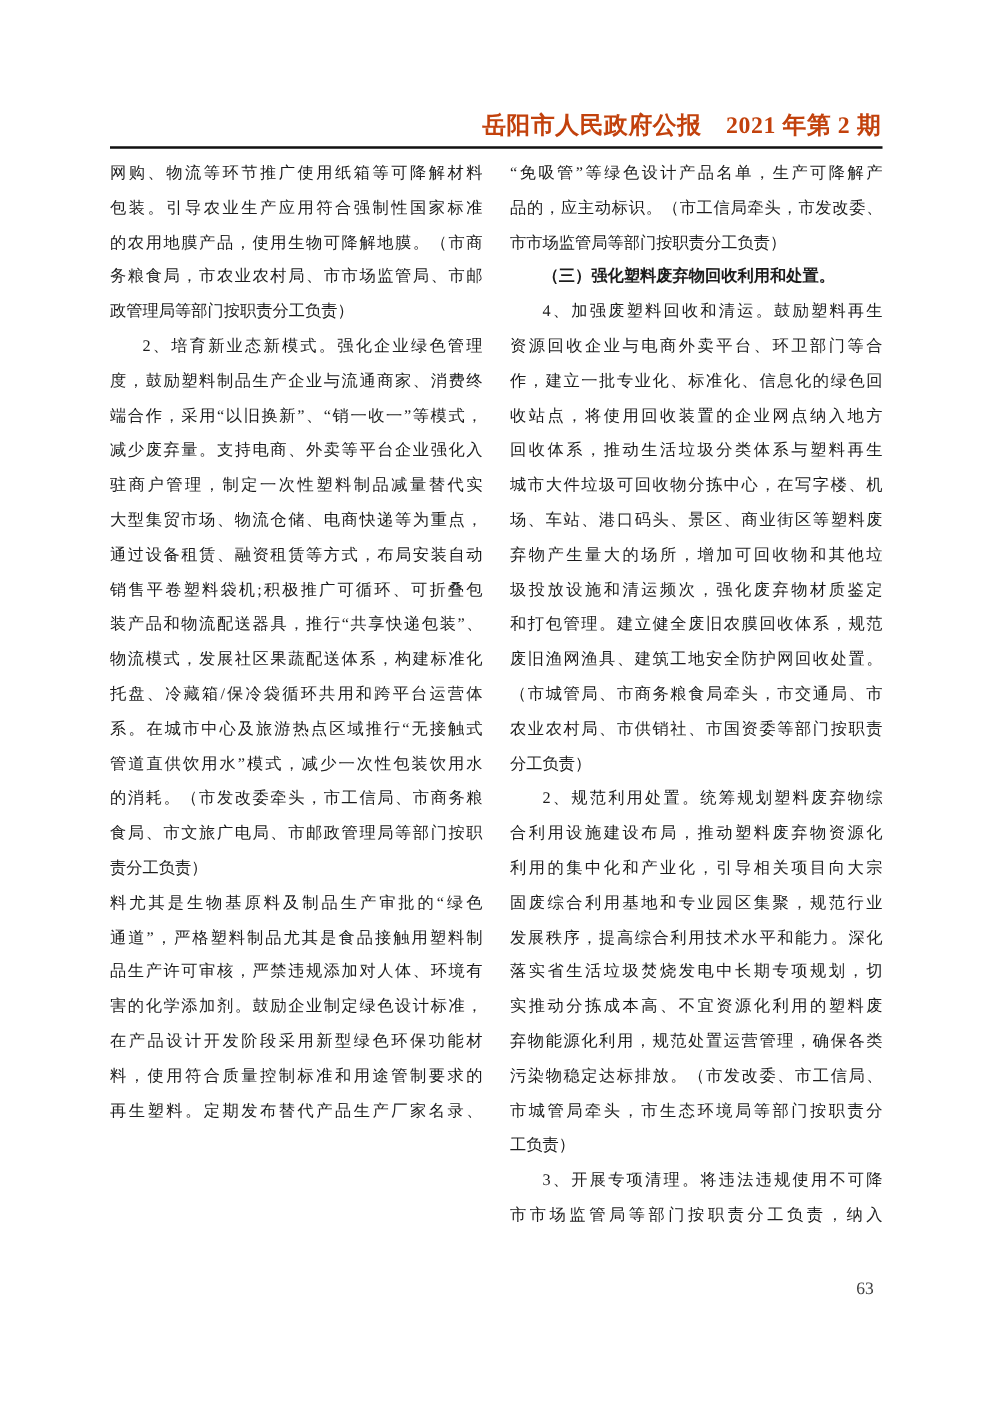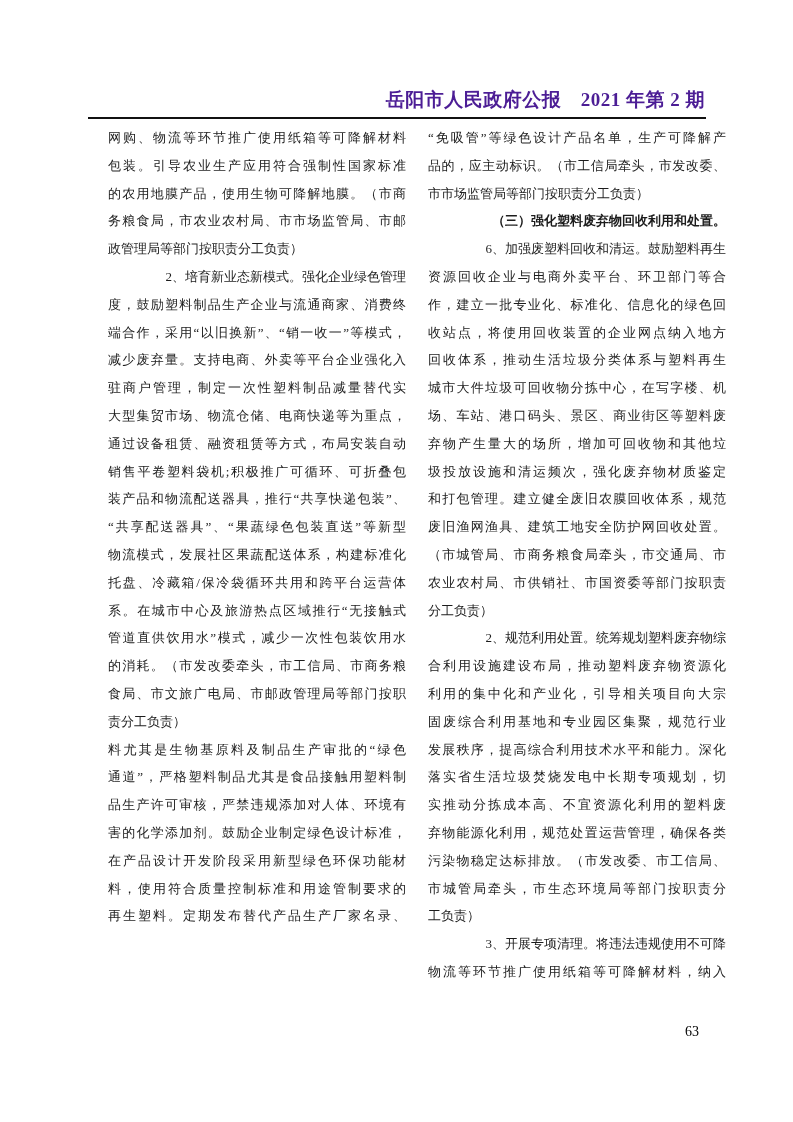--- a/index.html
+++ b/index.html
@@ -20,39 +20,38 @@
     inset: 0;
     background: #ffffff;
   }
   .header-title {
     position: absolute;
     top: 87px;
     right: 88px;
     font-size: 19px;
     font-weight: bold;
     letter-spacing: 0.5px;
-    color: #4c1d95;
+    color: #c2410c;
     white-space: nowrap;
   }
   .header-rule {
     position: absolute;
     left: 88px;
     top: 117px;
     width: 618px;
     height: 2px;
     background: #111111;
   }
   .columns {
     position: absolute;
     left: 88px;
     top: 124px;
     width: 618px;
     display: flex;
     gap: 22px;
-    margin-left: 20px;
   }
   .col {
     width: 298px;
   }
   .line {
     height: 27.8px;
     line-height: 27.8px;
     font-size: 13px;
     text-align: justify;
     overflow: hidden;
@@ -67,31 +66,30 @@
     height: 0;
   }
   .line.end {
     text-align: left;
   }
   .line.end::after {
     display: none;
   }
   .line.indent {
     text-indent: 2em;
-    text-align: right;
   }
   .line.bold {
     font-weight: bold;
   }
   .page-number {
     position: absolute;
     left: 685px;
     top: 1024px;
     font-size: 14px;
-    color: #000000;
+    color: #404040;
   }
 </style>
 </head>
 <body>
 
 <div class="page">
 
   <div class="header-title">岳阳市人民政府公报　2021 年第 2 期</div>
 
   <div class="header-rule"></div>
@@ -105,42 +103,41 @@
         <div class="line end">政管理局等部门按职责分工负责）</div>
         <div class="line indent">2、培育新业态新模式。强化企业绿色管理</div>
         <div class="line">度，鼓励塑料制品生产企业与流通商家、消费终</div>
         <div class="line">端合作，采用“以旧换新”、“销一收一”等模式，</div>
         <div class="line">减少废弃量。支持电商、外卖等平台企业强化入</div>
         <div class="line">驻商户管理，制定一次性塑料制品减量替代实</div>
         <div class="line">大型集贸市场、物流仓储、电商快递等为重点，</div>
         <div class="line">通过设备租赁、融资租赁等方式，布局安装自动</div>
         <div class="line">销售平卷塑料袋机;积极推广可循环、可折叠包</div>
         <div class="line">装产品和物流配送器具，推行“共享快递包装”、</div>
-        <div class="line">“共享配送器具”、“果蔬绿色包装直送”等新型</div>
         <div class="line">物流模式，发展社区果蔬配送体系，构建标准化</div>
         <div class="line">托盘、冷藏箱/保冷袋循环共用和跨平台运营体</div>
         <div class="line">系。在城市中心及旅游热点区域推行“无接触式</div>
         <div class="line">管道直供饮用水”模式，减少一次性包装饮用水</div>
         <div class="line">的消耗。（市发改委牵头，市工信局、市商务粮</div>
         <div class="line">食局、市文旅广电局、市邮政管理局等部门按职</div>
         <div class="line end">责分工负责）</div>
         <div class="line">料尤其是生物基原料及制品生产审批的“绿色</div>
         <div class="line">通道”，严格塑料制品尤其是食品接触用塑料制</div>
         <div class="line">品生产许可审核，严禁违规添加对人体、环境有</div>
         <div class="line">害的化学添加剂。鼓励企业制定绿色设计标准，</div>
         <div class="line">在产品设计开发阶段采用新型绿色环保功能材</div>
         <div class="line">料，使用符合质量控制标准和用途管制要求的</div>
         <div class="line">再生塑料。定期发布替代产品生产厂家名录、</div>
       </div>
     <div class="col">
         <div class="line">“免吸管”等绿色设计产品名单，生产可降解产</div>
         <div class="line">品的，应主动标识。（市工信局牵头，市发改委、</div>
         <div class="line end">市市场监管局等部门按职责分工负责）</div>
         <div class="line indent end bold">（三）强化塑料废弃物回收利用和处置。</div>
-        <div class="line indent">6、加强废塑料回收和清运。鼓励塑料再生</div>
+        <div class="line indent">4、加强废塑料回收和清运。鼓励塑料再生</div>
         <div class="line">资源回收企业与电商外卖平台、环卫部门等合</div>
         <div class="line">作，建立一批专业化、标准化、信息化的绿色回</div>
         <div class="line">收站点，将使用回收装置的企业网点纳入地方</div>
         <div class="line">回收体系，推动生活垃圾分类体系与塑料再生</div>
         <div class="line">城市大件垃圾可回收物分拣中心，在写字楼、机</div>
         <div class="line">场、车站、港口码头、景区、商业街区等塑料废</div>
         <div class="line">弃物产生量大的场所，增加可回收物和其他垃</div>
         <div class="line">圾投放设施和清运频次，强化废弃物材质鉴定</div>
         <div class="line">和打包管理。建立健全废旧农膜回收体系，规范</div>
         <div class="line">废旧渔网渔具、建筑工地安全防护网回收处置。</div>
@@ -152,19 +149,19 @@
         <div class="line">利用的集中化和产业化，引导相关项目向大宗</div>
         <div class="line">固废综合利用基地和专业园区集聚，规范行业</div>
         <div class="line">发展秩序，提高综合利用技术水平和能力。深化</div>
         <div class="line">落实省生活垃圾焚烧发电中长期专项规划，切</div>
         <div class="line">实推动分拣成本高、不宜资源化利用的塑料废</div>
         <div class="line">弃物能源化利用，规范处置运营管理，确保各类</div>
         <div class="line">污染物稳定达标排放。（市发改委、市工信局、</div>
         <div class="line">市城管局牵头，市生态环境局等部门按职责分</div>
         <div class="line end">工负责）</div>
         <div class="line indent">3、开展专项清理。将违法违规使用不可降</div>
-        <div class="line">物流等环节推广使用纸箱等可降解材料，纳入</div>
+        <div class="line">市市场监管局等部门按职责分工负责，纳入</div>
       </div>
   </div>
 
   <div class="page-number">63</div>
 
 </div>
 
 </body></html>

